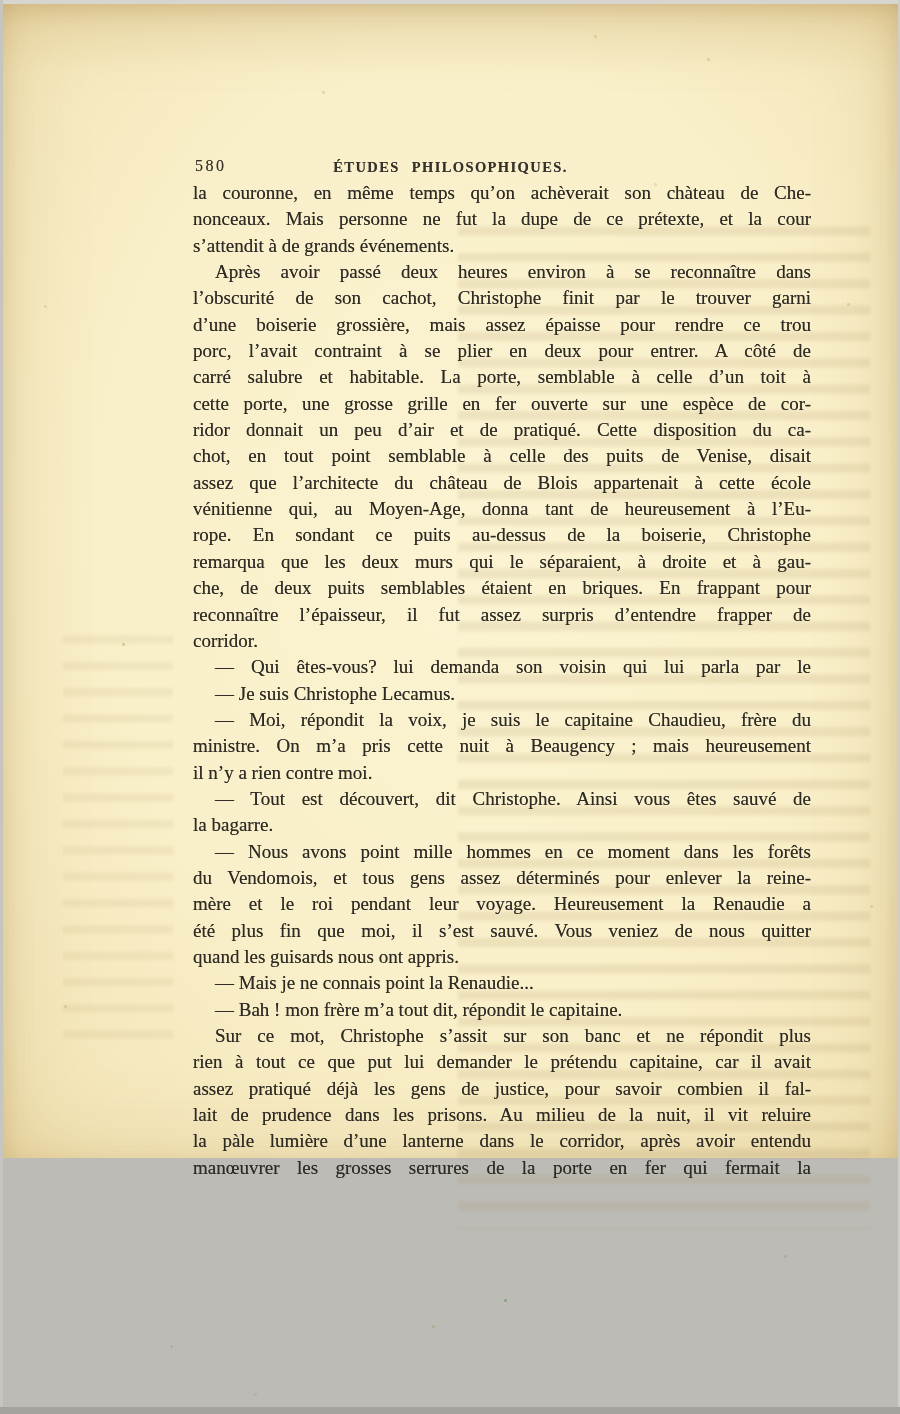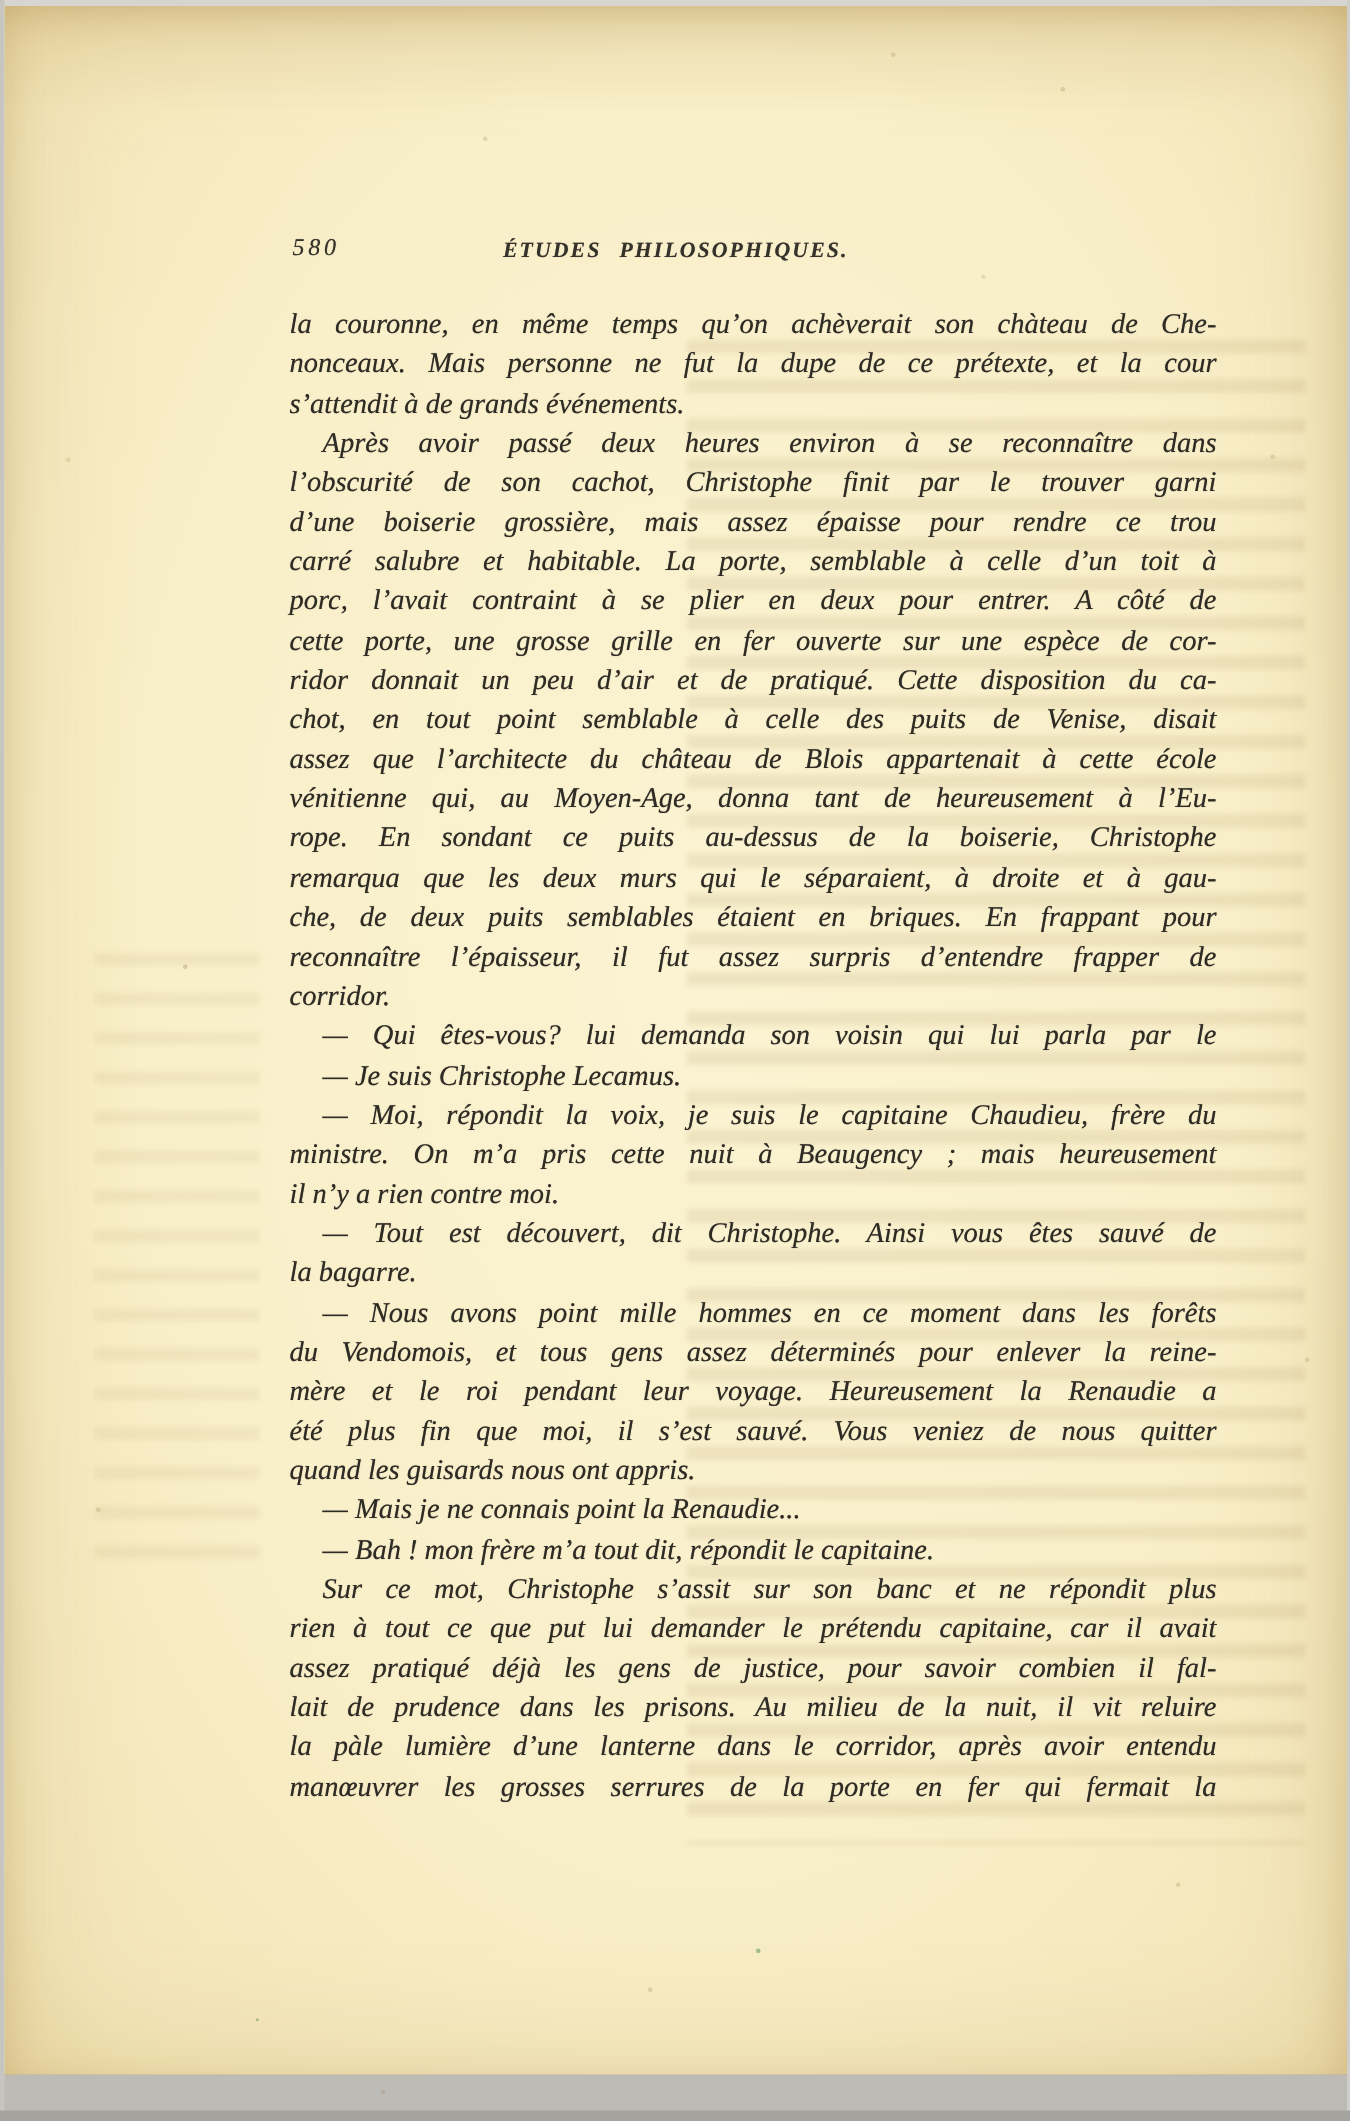--- a/index.html
+++ b/index.html
@@ -8,30 +8,29 @@
     background:#bdbbb6;
     font-family:"Liberation Serif","DejaVu Serif",serif;
   }
   
   .edge-top{position:absolute;left:0;top:0;width:900px;height:4px;background:#d7d5d0;}
   .edge-left{position:absolute;left:0;top:0;width:3px;height:1414px;background:#c7c5c0;}
   .edge-bottom{position:absolute;left:0;bottom:0;width:900px;height:7px;background:#a5a39e;}
   .edge-right{position:absolute;right:0;top:0;width:2px;height:1414px;background:#d0cec9;}
 
   .paper{
-    position:absolute;left:3px;top:4px;width:895px;height:1379px;
+    position:absolute;left:3px;top:4px;width:895px;height:1154px;
     background:
       linear-gradient(180deg, rgba(205,172,110,0.20) 0px, rgba(205,172,110,0.0) 70px),
       radial-gradient(ellipse at 52% 46%, #fbf3d2 0%, #f9efc9 55%, #f3e5b8 90%, #eeddac 100%);
     box-shadow:
       inset 0 0 90px rgba(170,135,70,0.20),
       inset 0 14px 28px -14px rgba(160,125,60,0.30),
       inset -18px 0 36px -18px rgba(160,125,60,0.22),
       inset 14px 0 28px -14px rgba(160,125,60,0.18);
-    font-style: italic;
   }
   
   .paper::after{
     content:"";position:absolute;left:0;top:0;width:1px;height:1px;border-radius:50%;
     box-shadow:
       120px 640px 0 1px rgba(150,118,60,.30), 320px 88px 0 1px rgba(150,118,60,.22),
       705px 55px 0 1px rgba(160,130,70,.28), 845px 300px 0 1px rgba(150,118,60,.22),
       62px 1002px 0 1px rgba(150,118,60,.22), 430px 1322px 0 1px rgba(150,118,60,.25),
       782px 1252px 0 1px rgba(150,118,60,.22), 252px 1390px 0 1px rgba(150,118,60,.18),
       592px 32px 0 1px rgba(150,118,60,.22), 868px 902px 0 1px rgba(150,118,60,.22),
@@ -62,21 +61,21 @@
     font-size:16px;letter-spacing:2.5px;color:#35322b;
     text-shadow:0 0 0.5px rgba(53,50,43,0.6);
   }
   .runtitle{
     position:absolute;left:0;top:155px;width:895px;text-align:center;
     font-size:14.5px;font-weight:bold;letter-spacing:1.4px;word-spacing:7px;
     color:#35322b;text-shadow:0 0 0.5px rgba(53,50,43,0.55);
   }
 
   .textblock{
-    position:absolute;left:190px;top:200px;width:618px;
+    position:absolute;left:190px;top:176px;width:618px;
     color:#2e2b25;font-size:19px;
     text-shadow:0 0 0.55px rgba(46,43,37,0.65);
   }
   .line{
     line-height:26.35px;
     text-align:justify;
     text-align-last:justify;
     white-space:normal;
   }
   .line.last{text-align-last:left;}
@@ -97,22 +96,22 @@
   <div class="pagenum">580</div>
   <div class="runtitle">ÉTUDES PHILOSOPHIQUES.</div>
 
   <div class="textblock" id="textblock">
       <div class="line">la couronne, en même temps qu’on achèverait son chàteau de Che-</div>
       <div class="line">nonceaux. Mais personne ne fut la dupe de ce prétexte, et la cour</div>
       <div class="line last">s’attendit à de grands événements.</div>
       <div class="line ind">Après avoir passé deux heures environ à se reconnaître dans</div>
       <div class="line">l’obscurité de son cachot, Christophe finit par le trouver garni</div>
       <div class="line">d’une boiserie grossière, mais assez épaisse pour rendre ce trou</div>
+      <div class="line">porc, l’avait contraint à se plier en deux pour entrer. A côté de</div>
       <div class="line">carré salubre et habitable. La porte, semblable à celle d’un toit à</div>
-      <div class="line">porc, l’avait contraint à se plier en deux pour entrer. A côté de</div>
       <div class="line">cette porte, une grosse grille en fer ouverte sur une espèce de cor-</div>
       <div class="line">ridor donnait un peu d’air et de pratiqué. Cette disposition du ca-</div>
       <div class="line">chot, en tout point semblable à celle des puits de Venise, disait</div>
       <div class="line">assez que l’architecte du château de Blois appartenait à cette école</div>
       <div class="line">vénitienne qui, au Moyen-Age, donna tant de heureusement à l’Eu-</div>
       <div class="line">rope. En sondant ce puits au-dessus de la boiserie, Christophe</div>
       <div class="line">remarqua que les deux murs qui le séparaient, à droite et à gau-</div>
       <div class="line">che, de deux puits semblables étaient en briques. En frappant pour</div>
       <div class="line">reconnaître l’épaisseur, il fut assez surpris d’entendre frapper de</div>
       <div class="line last">corridor.</div>

